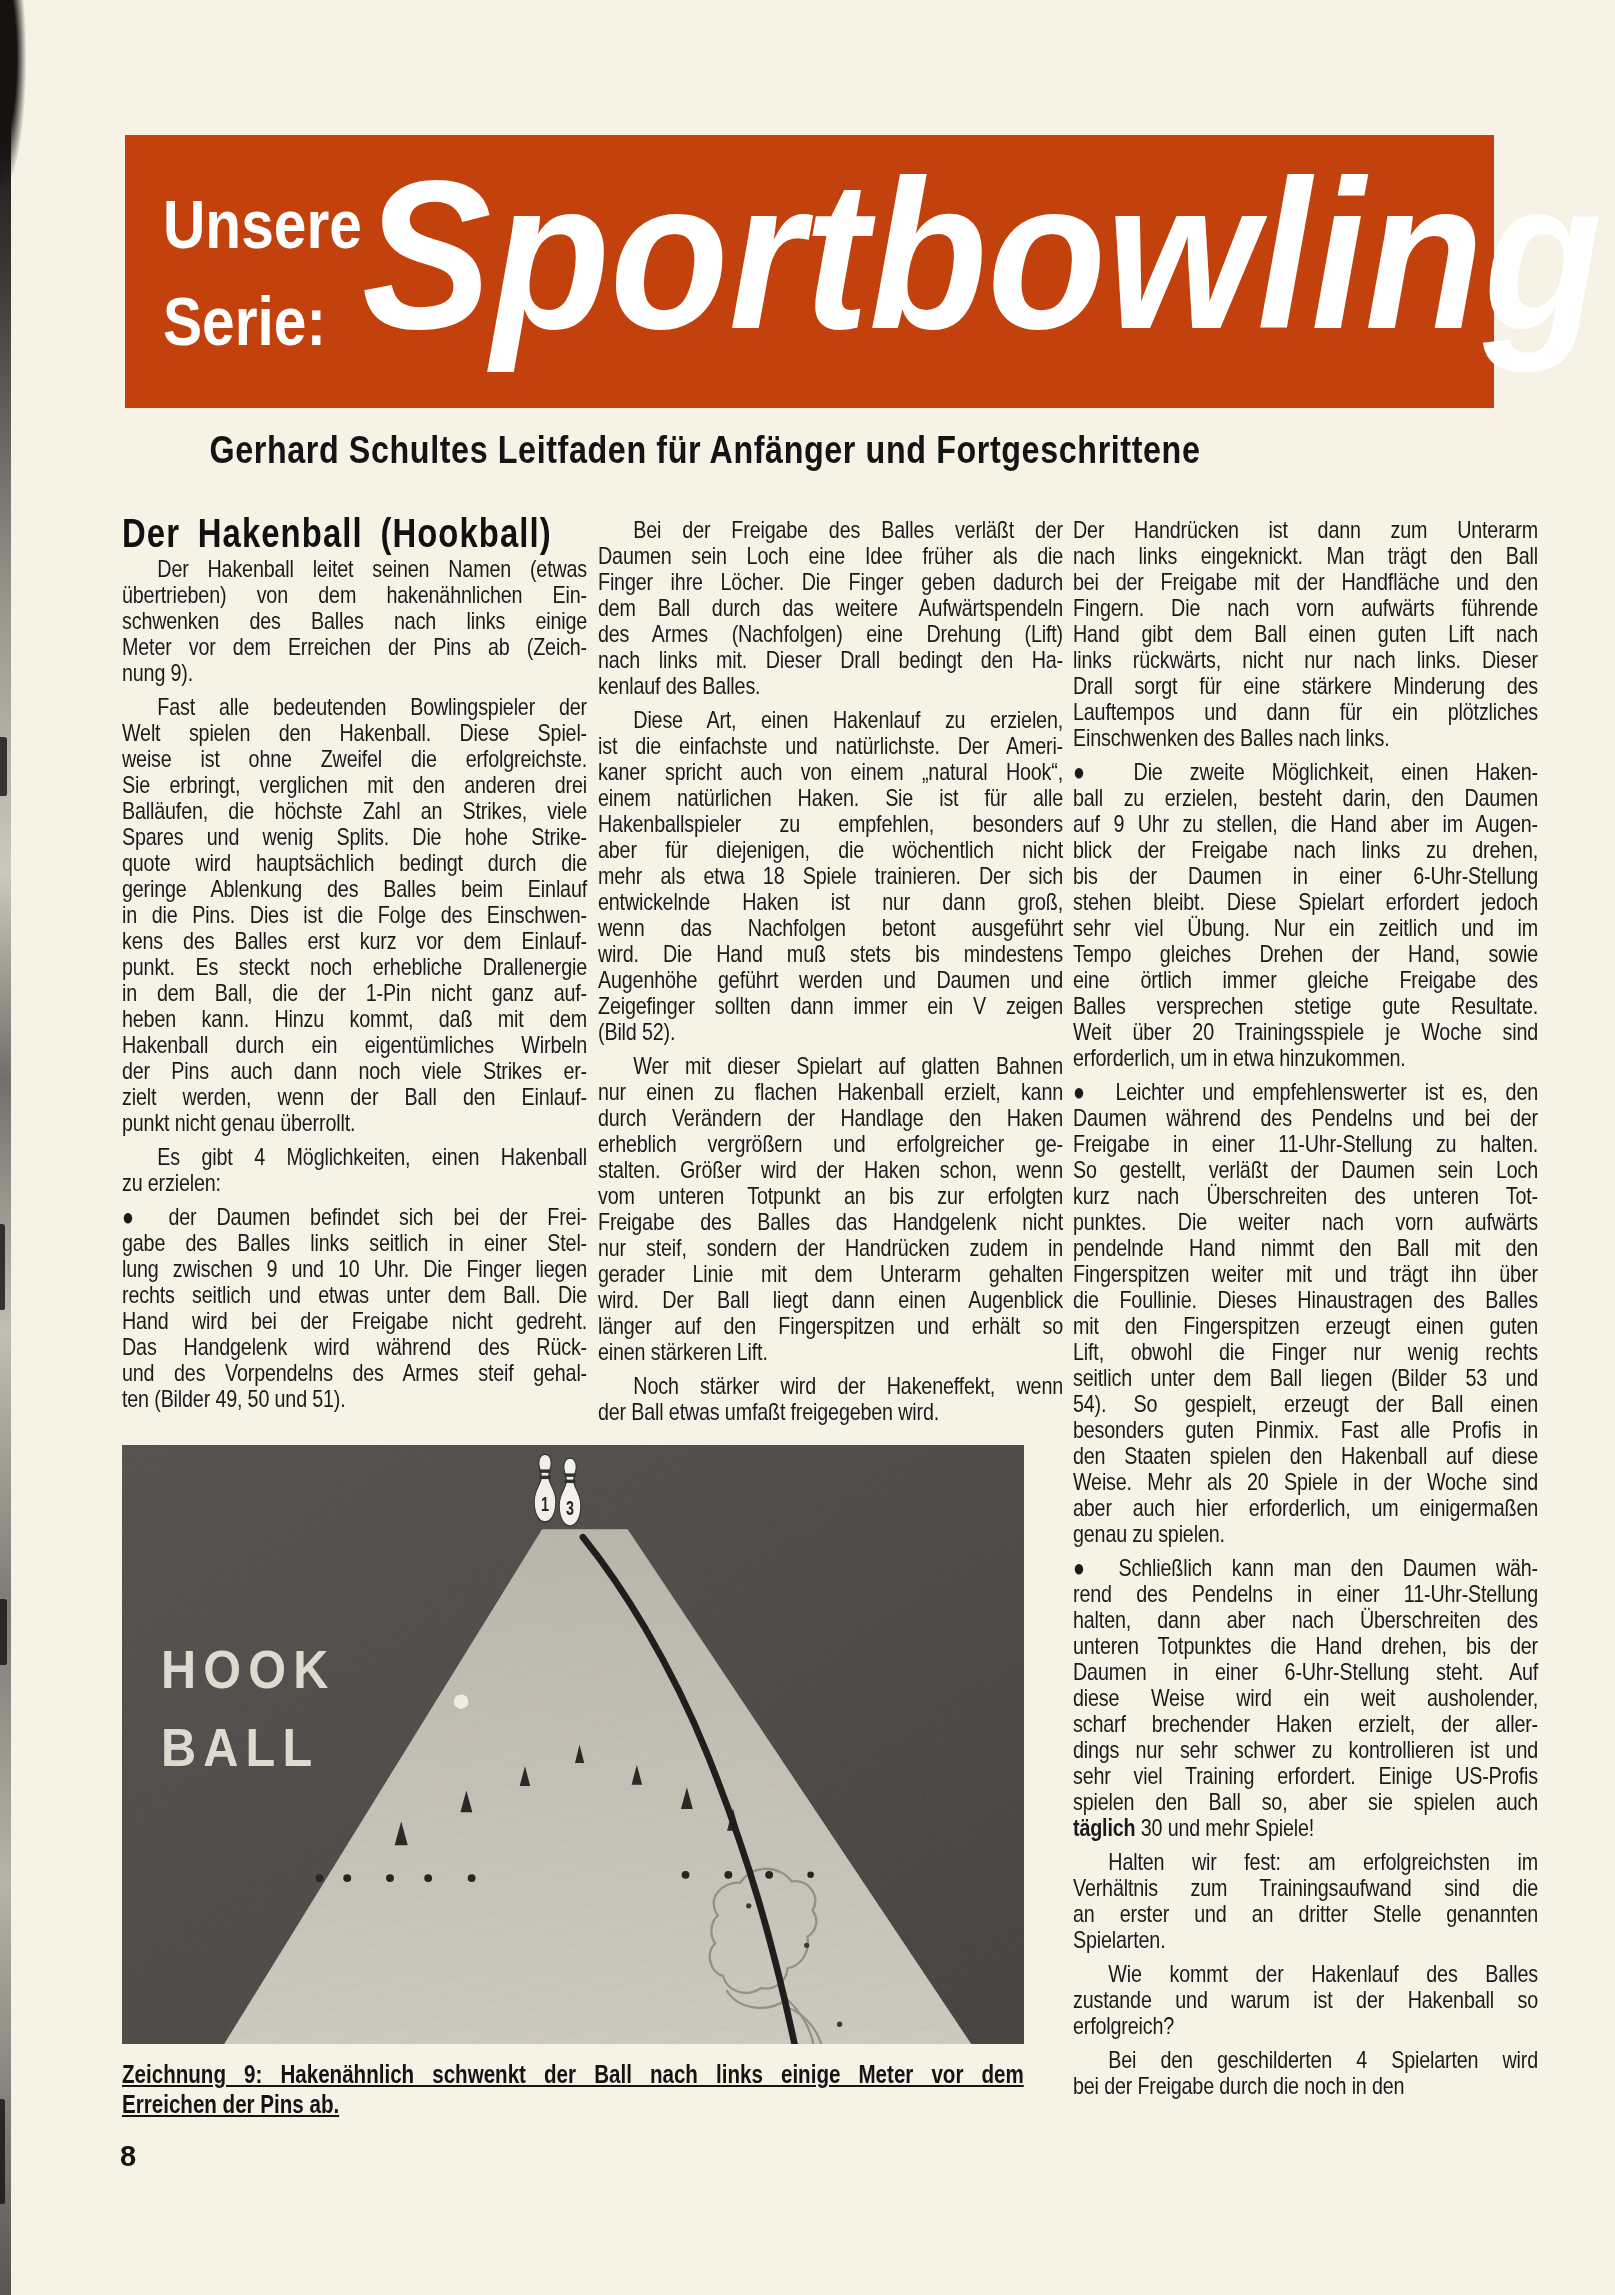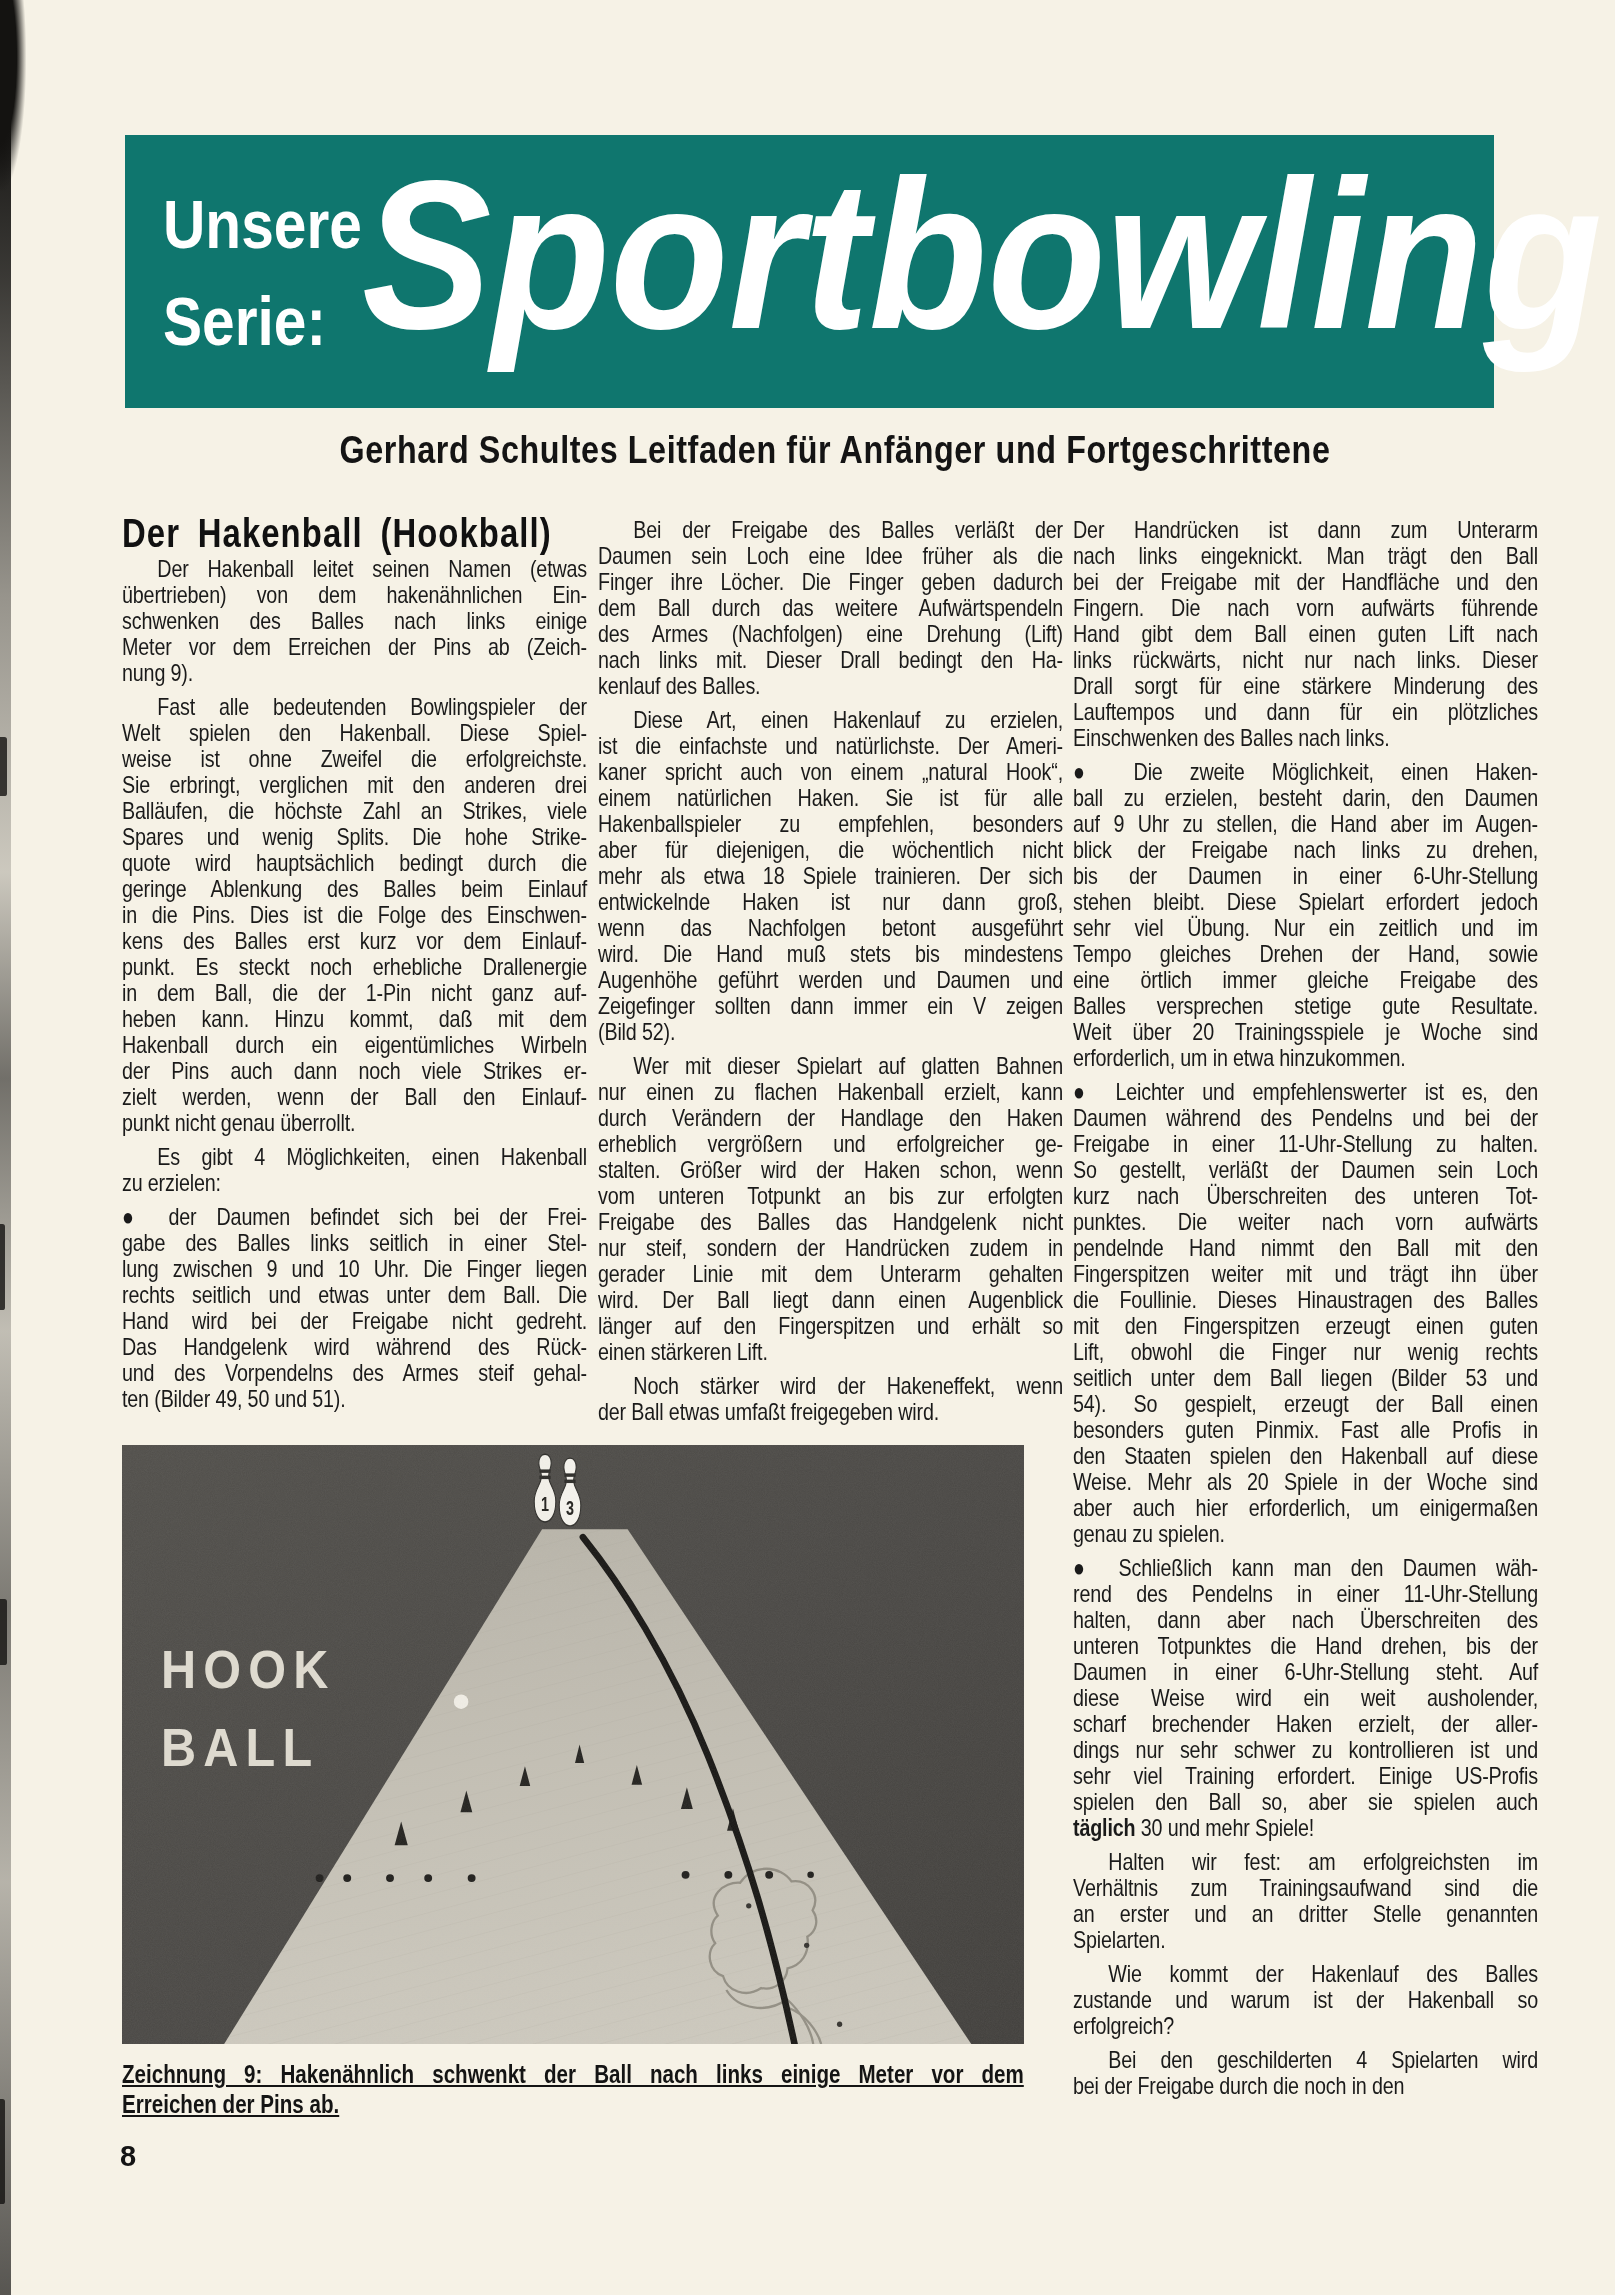--- a/index.html
+++ b/index.html
@@ -13,21 +13,21 @@
   .edge-mark{position:absolute;left:0;background:rgba(20,19,17,.8);border-radius:0 2.6px 2.6px 0;}
 
   
   .banner{position:absolute;left:125px;top:135px;width:1369px;height:273px;background:#c4202b;}
   .series-label{position:absolute;left:38px;top:41px;color:#fff;font-weight:bold;}
   .series-line{font-size:69px;line-height:97px;display:block;transform:scaleX(.85);transform-origin:left top;white-space:nowrap;}
   .banner-title{position:absolute;left:237px;top:12px;color:#fff;font-weight:bold;font-style:italic;
     font-size:211px;line-height:217px;transform:scaleX(.92);transform-origin:left top;white-space:nowrap;}
 
   
-  .subtitle-wrap{position:absolute;left:122px;top:429px;width:1425px;text-align:center;}
+  .subtitle-wrap{position:absolute;left:122px;top:429px;width:1425px;text-align:left;}
   .subtitle{display:inline-block;font-weight:bold;font-size:38px;line-height:42px;color:#141414;
     transform:scaleX(.85);transform-origin:center top;white-space:nowrap;letter-spacing:0.7px;}
 
   
   .col{position:absolute;width:566px;transform:scaleX(.8216);transform-origin:left top;color:#1a1a1a;}
   #col-0{left:122px;top:510px;}
   #col-1{left:598px;top:517px;}
   #col-2{left:1073px;top:517px;}
   .col-heading{font-size:40px;line-height:46px;font-weight:bold;letter-spacing:1.3px;word-spacing:9.2px;white-space:nowrap;color:#111;}
   .block{margin:0 0 8px 0;}
@@ -53,21 +53,21 @@
 </head>
 <body style="background: rgb(246, 242, 230);">
 
 <div class="edge-strip"></div>
 <div class="edge-blob"></div>
 <div class="edge-mark" style="top:737px;width:6.6px;height:59px;"></div>
 <div class="edge-mark" style="top:1224px;width:5.3px;height:86px;"></div>
 <div class="edge-mark" style="top:1599px;width:6.6px;height:66px;"></div>
 <div class="edge-mark" style="top:2099px;width:5.3px;height:105px;"></div>
 
-<div class="banner" style="background: #0f766e;">
+<div class="banner" style="background: #c2410c;">
   <div class="series-label">
     <span class="series-line">Unsere</span>
     <span class="series-line">Serie:</span>
   </div>
   <div class="banner-title">Sportbowling</div>
 </div>
 
 <div class="subtitle-wrap">
   <span class="subtitle">Gerhard Schultes Leitfaden für Anfänger und Fortgeschrittene</span>
 </div>

